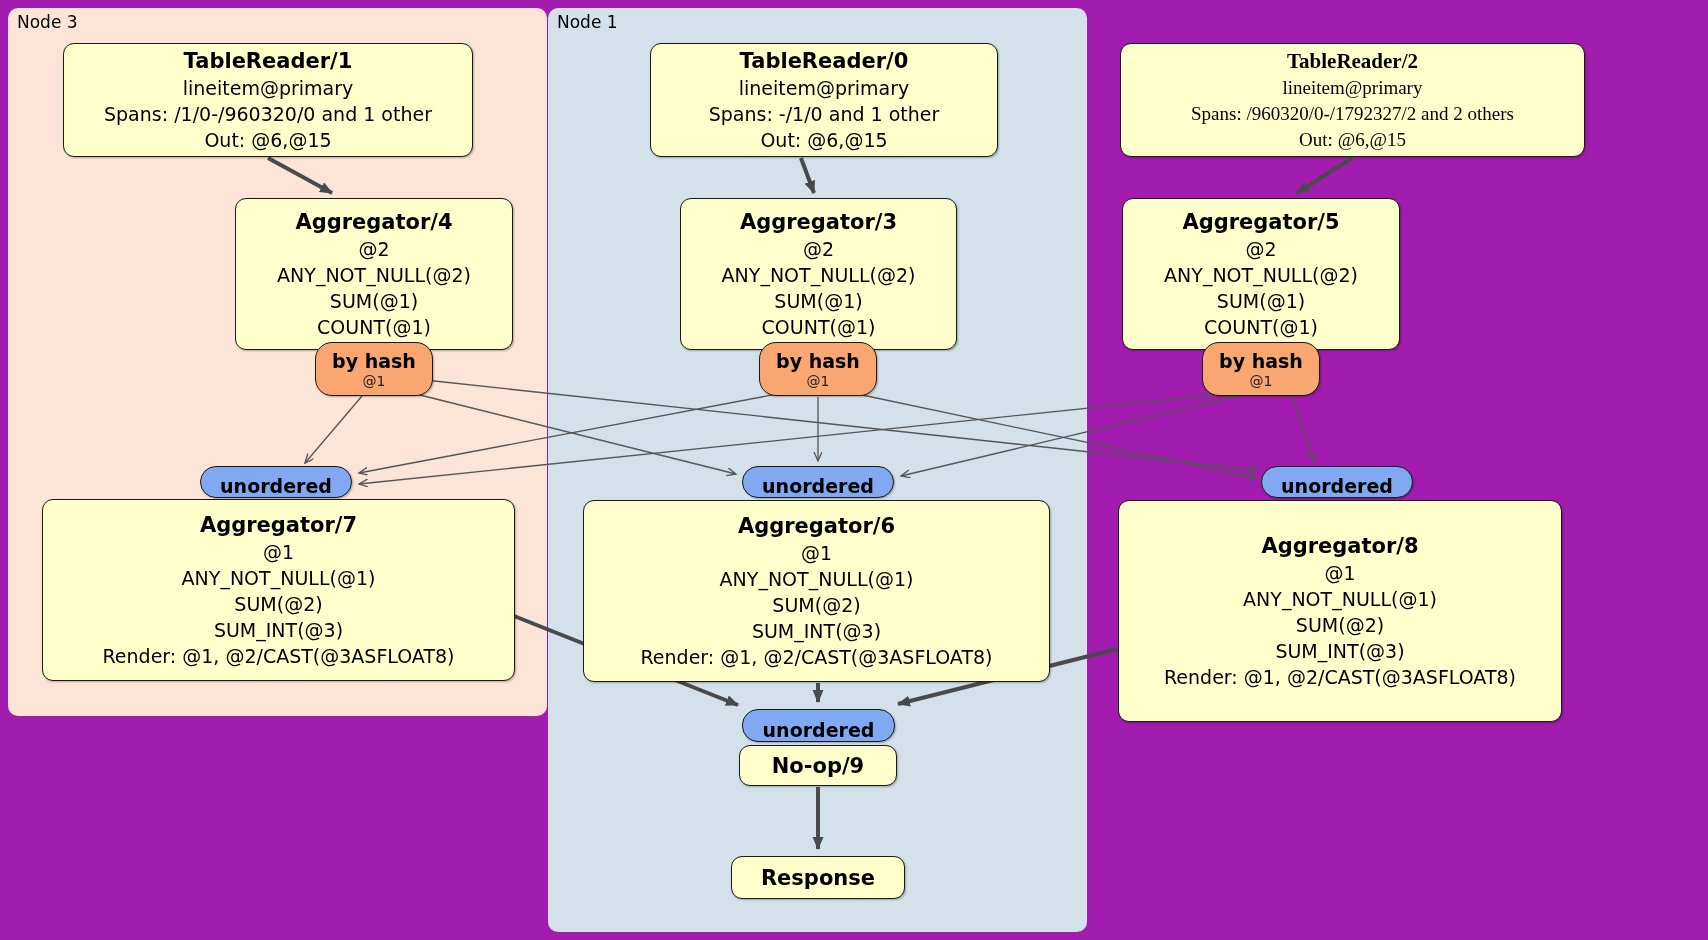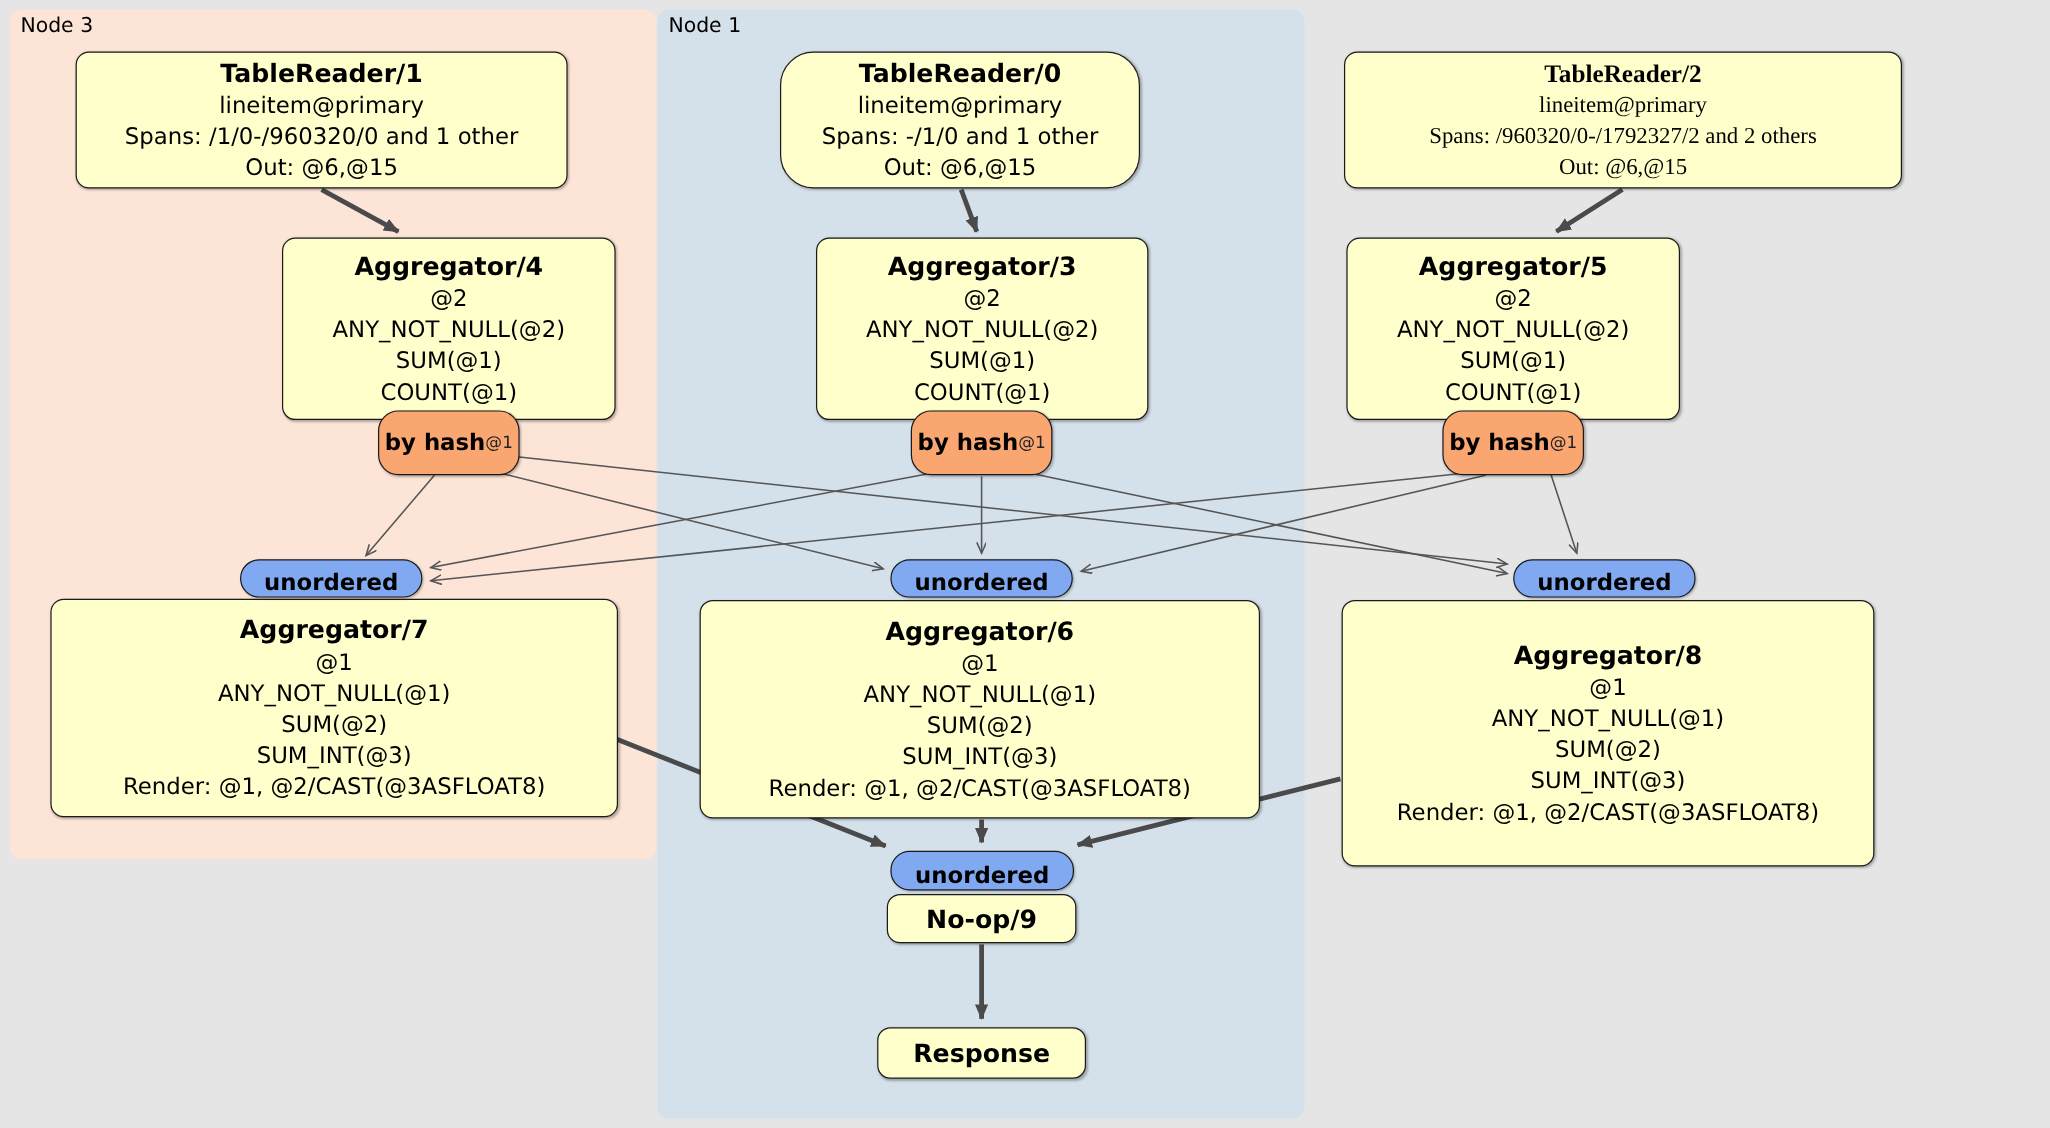--- a/index.html
+++ b/index.html
@@ -1,29 +1,29 @@
 <!DOCTYPE html>
 <html><head>
 <meta charset="utf-8">
 <style>
   html,body{margin:0;padding:0;background:#ffffff;}
-  #canvas{position:relative;width:1708px;height:940px;background:#e5e5e5;overflow:hidden;
+  #canvas{position:relative;width:1708px;height:940px;background:#a21caf;overflow:hidden;
           font-family:"DejaVu Sans","Liberation Sans",sans-serif;}
   .region{position:absolute;border-radius:10px;z-index:1;}
   .region-label{position:absolute;left:9px;top:4px;font-size:17px;color:#000;}
   #edges{position:absolute;left:0;top:0;z-index:2;}
   .e-thick{stroke:#4a4a4a;stroke-width:4;}
   .e-thin{stroke:#555555;stroke-width:1.3;}
   .pbox{position:absolute;z-index:3;background:#ffffcc;border:1.5px solid #1a1a1a;border-radius:11px;
         display:flex;flex-direction:column;justify-content:center;align-items:center;text-align:center;
         box-shadow:1px 1px 2px rgba(0,0,0,.28);box-sizing:border-box;padding:2px 4px;}
   .pbox-title{font-weight:bold;font-size:21px;line-height:28px;color:#000;white-space:nowrap;}
   .pbox-line{font-size:19px;line-height:26px;color:#000;white-space:nowrap;}
   .router{position:absolute;z-index:4;background:#f9a671;border:1.5px solid #1a1a1a;border-radius:17px;
-          display:flex;flex-direction:row;justify-content:center;align-items:center;
+          display:flex;flex-direction:column;justify-content:center;align-items:center;
           box-shadow:1px 1px 2px rgba(0,0,0,.28);box-sizing:border-box;}
   .router-label{font-weight:bold;font-size:19px;line-height:23px;color:#000;}
   .router-sub{font-size:14px;line-height:16px;color:#222;}
   .sync{position:absolute;z-index:4;background:#81a9f2;border:1.5px solid #1a1a1a;border-radius:16px;
         display:flex;justify-content:center;align-items:flex-end;
         box-shadow:1px 1px 2px rgba(0,0,0,.28);box-sizing:border-box;}
   .sync-label{font-weight:bold;font-size:19px;color:#000;}
 </style>
 </head>
 <body>
@@ -60,21 +60,21 @@
     </div>
     <div class="region" style="left: 548px; top: 8px; width: 539px; height: 924px; background: rgb(212, 224, 234);">
       <div class="region-label">Node 1</div>
     </div>
     <div class="pbox" style="left: 63px; top: 43px; width: 410px; height: 114px;">
       <div class="pbox-title">TableReader/1</div>
       <div class="pbox-line">lineitem@primary</div>
       <div class="pbox-line">Spans: /1/0-/960320/0 and 1 other</div>
       <div class="pbox-line">Out: @6,@15</div>
     </div>
-    <div class="pbox" style="left: 650px; top: 43px; width: 300px; height: 114px; border-radius: 28px;">
+    <div class="pbox" style="left: 650px; top: 43px; width: 348px; height: 114px;">
       <div class="pbox-title">TableReader/0</div>
       <div class="pbox-line">lineitem@primary</div>
       <div class="pbox-line">Spans: -/1/0 and 1 other</div>
       <div class="pbox-line">Out: @6,@15</div>
     </div>
     <div class="pbox" style="left: 1120px; top: 43px; width: 465px; height: 114px; font-family: Liberation Serif, serif;">
       <div class="pbox-title">TableReader/2</div>
       <div class="pbox-line">lineitem@primary</div>
       <div class="pbox-line">Spans: /960320/0-/1792327/2 and 2 others</div>
       <div class="pbox-line">Out: @6,@15</div>

